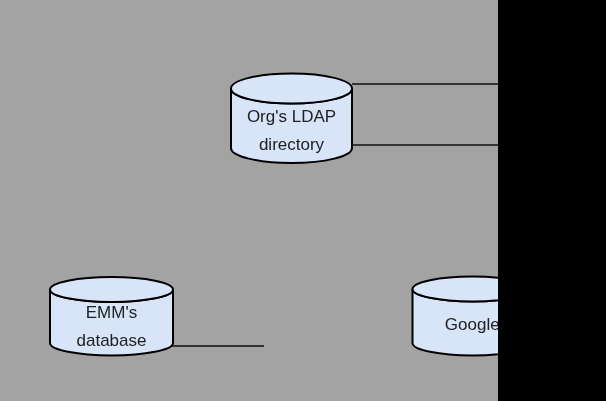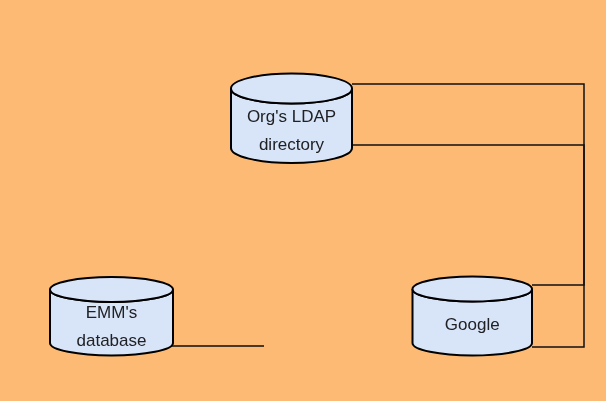--- a/index.html
+++ b/index.html
@@ -2,23 +2,23 @@
 <html><head>
 <meta charset="utf-8">
 <style>
   html, body {
     margin: 0;
     padding: 0;
     background: #000000;
   }
   .canvas {
     position: relative;
-    width: 606px;
+    width: 498px;
     height: 401px;
-    background: #fdba74;
+    background: #a3a3a3;
     overflow: hidden;
   }
   svg { display: block; }
   .cyl {
     stroke: #000000;
     stroke-width: 2;
   }
   .label {
     font-family: "Liberation Sans", sans-serif;
     font-size: 17px;

